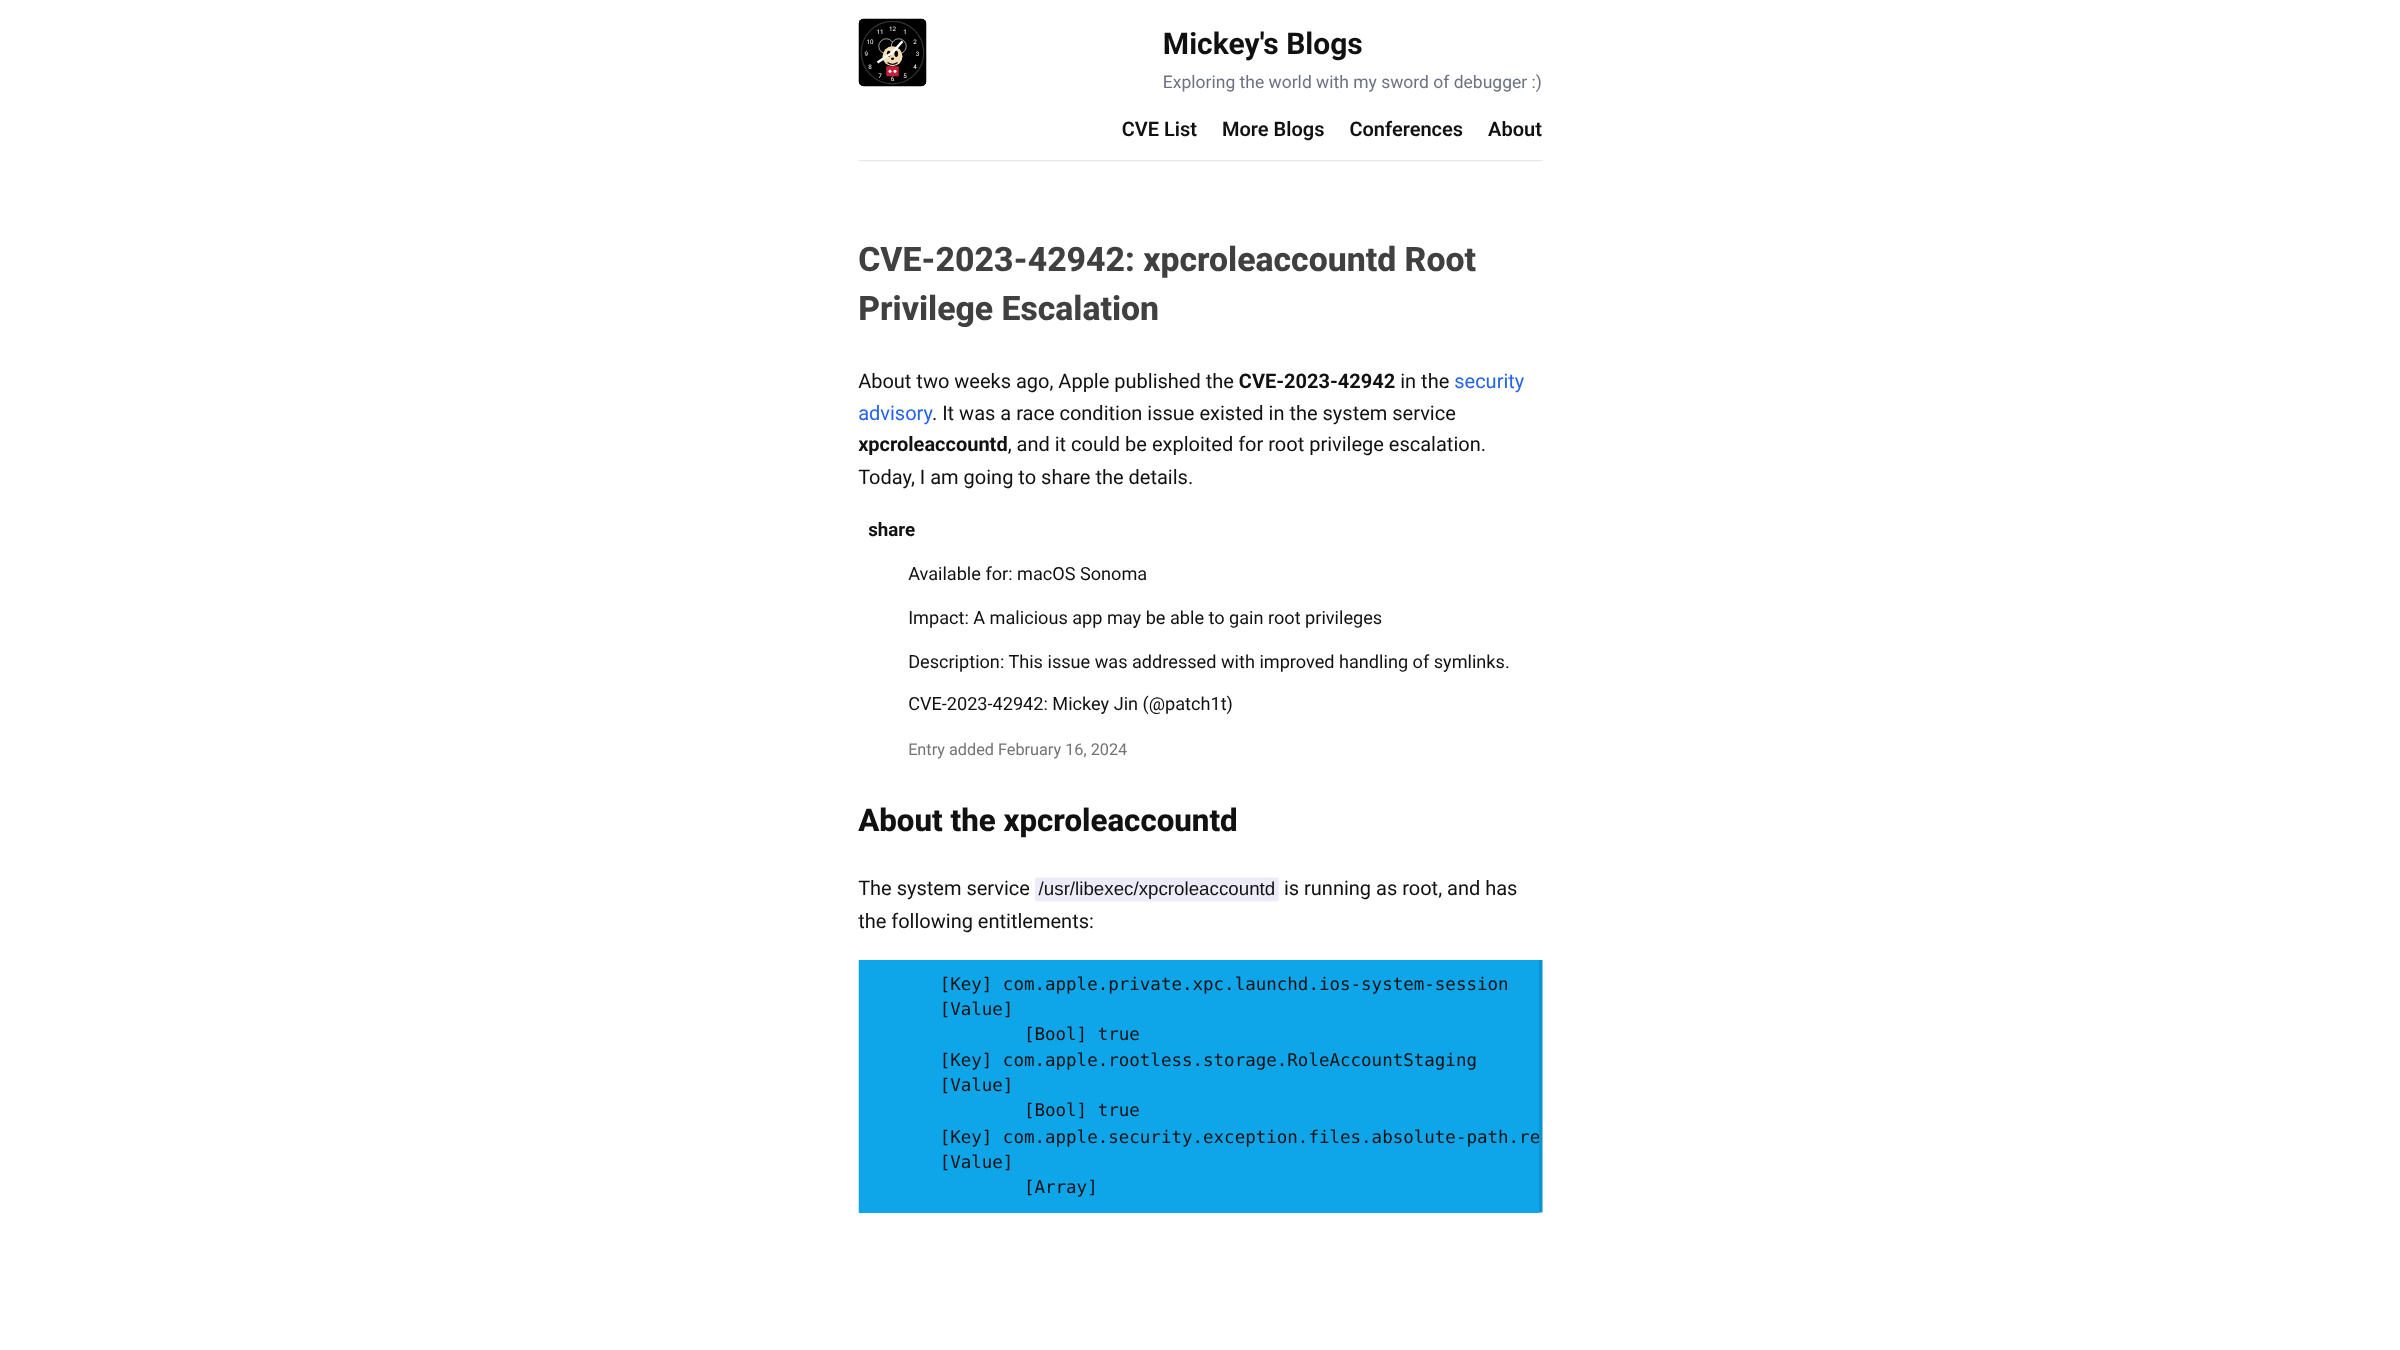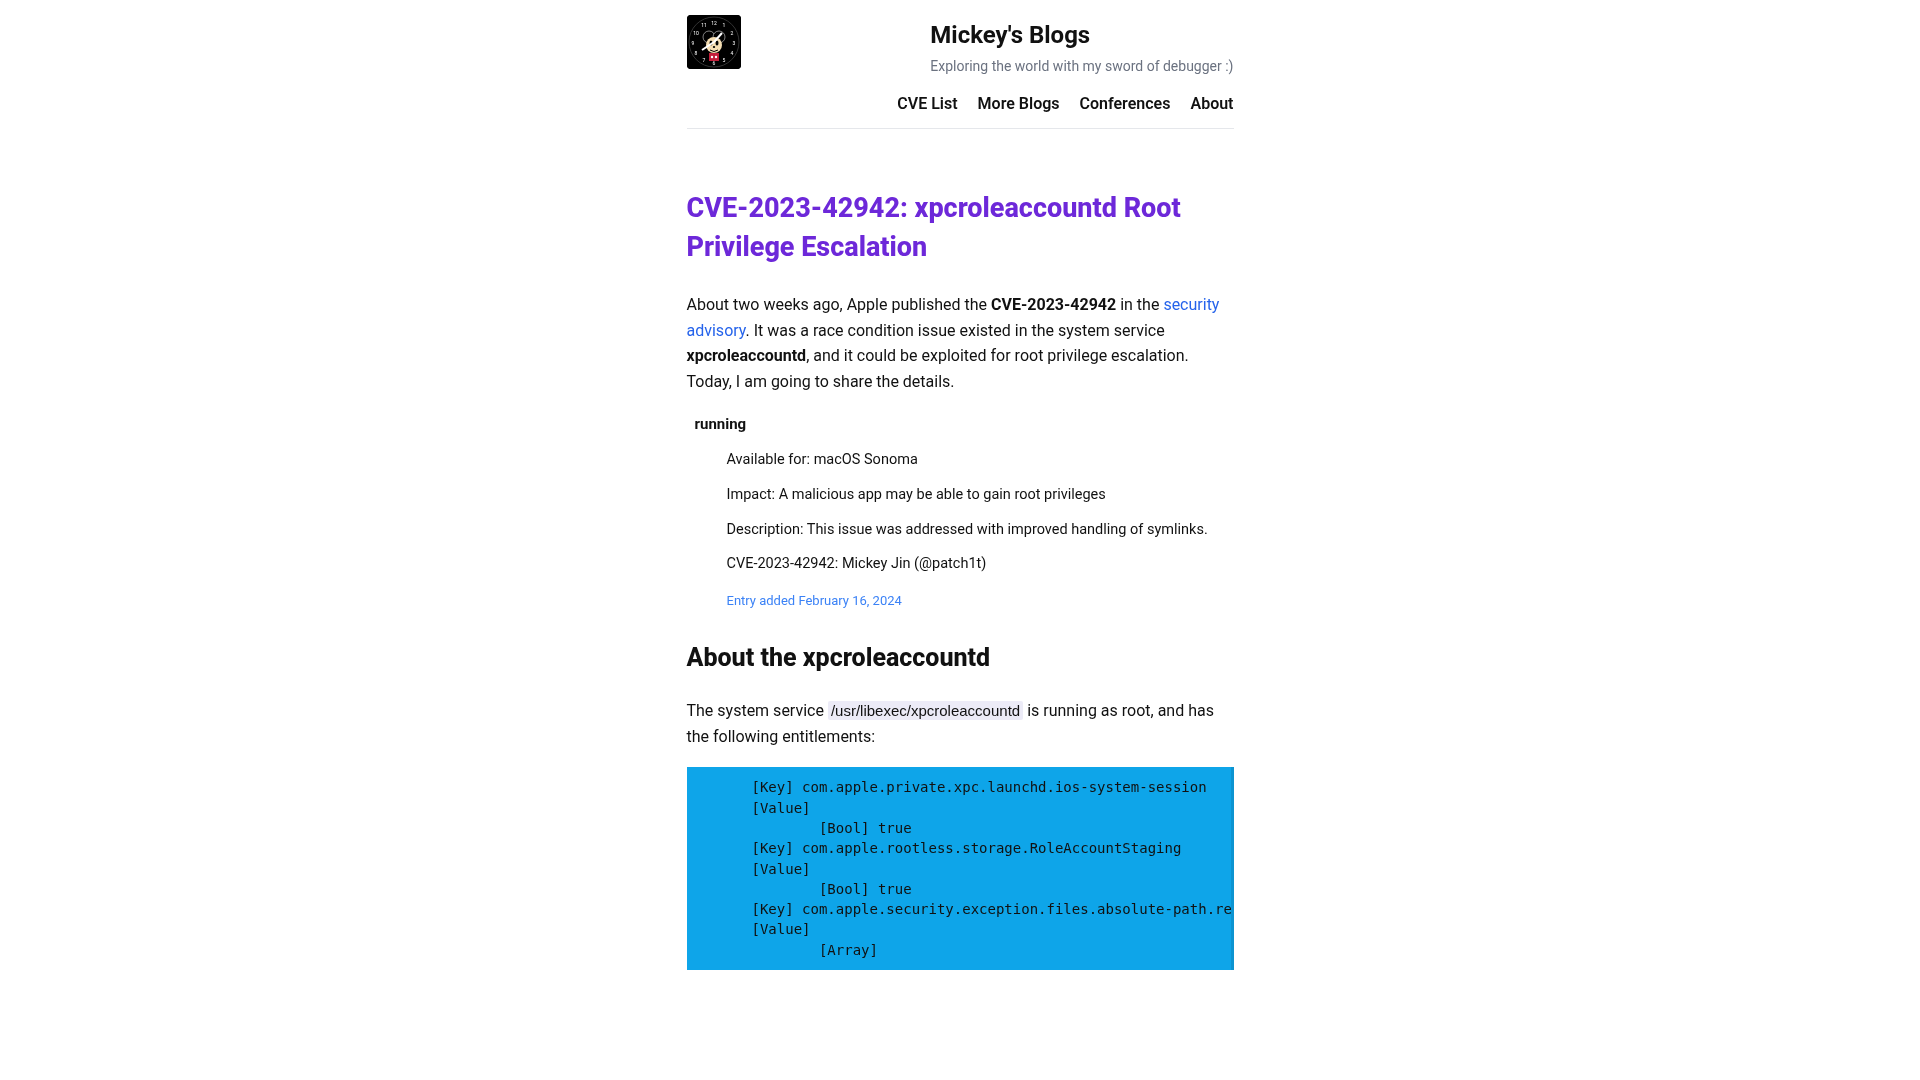--- a/index.html
+++ b/index.html
@@ -68,21 +68,21 @@
       color: #111;
       font-weight: 600;
       text-decoration: none;
       cursor: pointer;
     }
     .article-title {
       font-size: 27px;
       font-weight: 800;
       line-height: 1.45;
       margin-bottom: 25px;
-      color: #6d28d9;
+      color: #404040;
     }
     .article-body p {
       font-size: 16px;
       line-height: 1.6;
       margin-bottom: 18px;
       color: #111;
     }
     .article-body strong {
       font-weight: 700;
     }
@@ -102,21 +102,21 @@
       margin-bottom: 14px;
     }
     .advisory-item {
       font-size: 14.5px;
       color: #111;
       padding-left: 40px;
       margin-bottom: 13px;
     }
     .advisory-meta {
       font-size: 13px;
-      color: #3b82f6;
+      color: #737373;
       padding-left: 40px;
       margin-top: 16px;
     }
     .section-heading {
       font-size: 25px;
       font-weight: 800;
       margin: 28px 0 22px 0;
       color: #111;
     }
     .inline-code {
@@ -189,21 +189,21 @@
 
   <article>
     <h1 class="article-title">CVE-2023-42942: xpcroleaccountd Root Privilege Escalation</h1>
 
     <div class="article-body">
       <p>
         <span>About two weeks ago, Apple published the </span><strong>CVE-2023-42942</strong><span> in the </span><a class="link">security advisory</a><span>. It was a race condition issue existed in the system service </span><strong>xpcroleaccountd</strong><span>, and it could be exploited for root privilege escalation. Today, I am going to share the details.</span>
       </p>
 
       <div class="advisory-box">
-        <div class="advisory-heading">running</div>
+        <div class="advisory-heading">share</div>
         <div class="advisory-item">Available for: macOS Sonoma</div>
         <div class="advisory-item">Impact: A malicious app may be able to gain root privileges</div>
         <div class="advisory-item">Description: This issue was addressed with improved handling of symlinks.</div>
         <div class="advisory-item">CVE-2023-42942: Mickey Jin (@patch1t)</div>
         <div class="advisory-meta">Entry added February 16, 2024</div>
       </div>
 
       <h2 class="section-heading">About the xpcroleaccountd</h2>
 
       <p>

